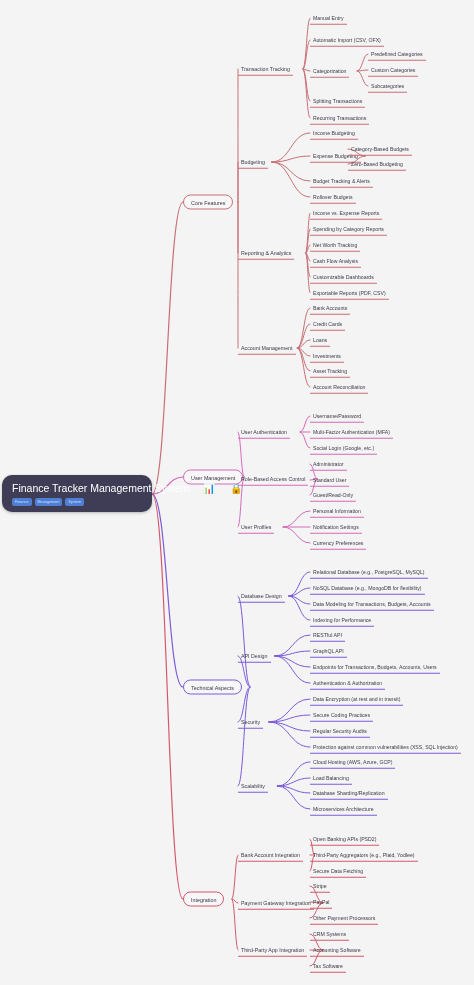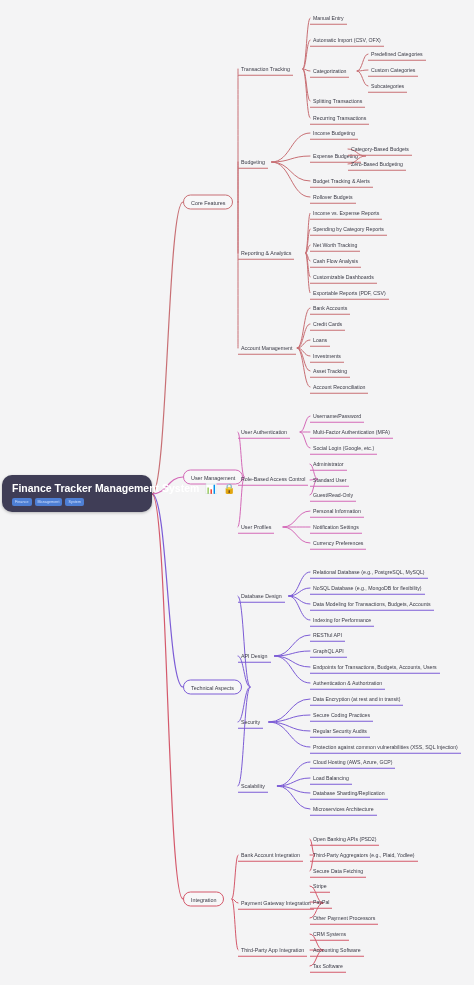--- a/index.html
+++ b/index.html
@@ -21,21 +21,21 @@
     left:2px;top:475px;
     background:#3f3d56;
     border-radius:10px;
     padding:7px 10px 6px 10px;
     box-shadow:0 1px 3px rgba(0,0,0,.25);
     width:150px;
     box-sizing:border-box;
   }
   #root-title{
     color:#ffffff;font-size:10.5px;line-height:13px;
-    display:flex;align-items:flex-start;gap:6px;font-weight:bold;
+    display:flex;align-items:flex-start;gap:14px;
   }
   #root-title .emj{font-size:10px;}
   #root-tags{margin-top:3px;display:flex;gap:3px;}
   .tag{
     background:#4e7fd4;color:#cfe0ff;
     font-size:3.6px;line-height:6px;
     padding:1px 3px;border-radius:2px;
     letter-spacing:.1px;
   }
 

